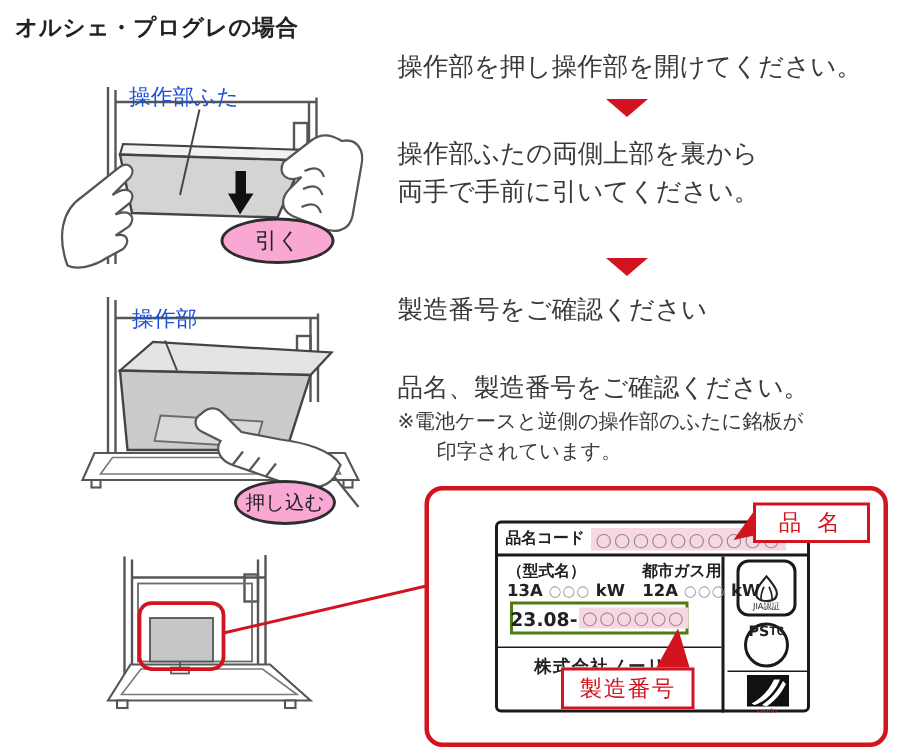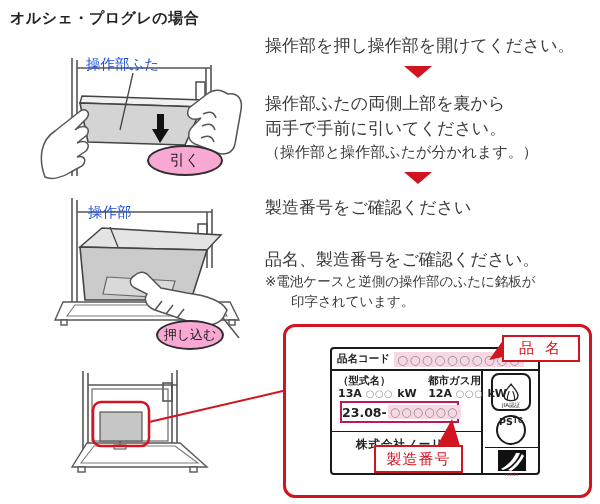--- a/index.html
+++ b/index.html
@@ -25,22 +25,22 @@
                 display:flex;align-items:center;gap:4px;padding-left:5px;box-sizing:border-box;}
   .code-label{font-size:10.5px;font-weight:600;color:#222;white-space:nowrap;}
   .strip{background:var(--pink);padding:0 3px;font-size:12.5px;letter-spacing:1.5px;color:#8b8b8b;
          line-height:15px;white-space:nowrap;}
   .leftcell{left:0;top:22px;width:151px;height:104px;border-right:2px solid #1a1a1a;box-sizing:border-box;}
   .modelrow{left:0;top:3px;width:143px;display:flex;justify-content:space-between;padding:0 5px 0 6px;
             font-size:10.5px;font-weight:600;color:#222;white-space:nowrap;}
   .ratingrow{left:0;top:16px;width:149px;padding-left:6px;font-size:11px;font-weight:600;color:#222;
              white-space:nowrap;box-sizing:border-box;}
   .ratingrow .circ{font-size:10px;color:#999;font-weight:400;letter-spacing:.5px;}
-  .serialbox{left:8px;top:30px;width:119px;height:22px;border:2px solid #be185d;box-sizing:border-box;
-             display:flex;align-items:center;gap:1px;background:#fff;}
+  .serialbox{left:8px;top:30px;width:119px;height:22px;border:2px solid #4d7c0f;box-sizing:border-box;
+             display:flex;align-items:center;justify-content:center;gap:1px;background:#fff;}
   .serial-prefix{font-size:12.5px;font-weight:700;color:#222;white-space:nowrap;}
   .serial-circ{background:var(--pink);font-size:12px;letter-spacing:1px;color:#8b8b8b;
                line-height:14px;padding:0 2px;white-space:nowrap;}
   .celldivider{left:0;top:60px;width:149px;border-top:1.5px solid #1a1a1a;}
   .company{left:0;top:66px;width:149px;text-align:center;font-size:11.5px;font-weight:600;
            letter-spacing:1px;color:#222;white-space:nowrap;}
   .rightcell{left:153px;top:22px;width:53px;height:104px;}
   .jiabox{left:6px;top:2px;width:40px;height:38px;border:2px solid #1a1a1a;border-radius:8px;
           box-sizing:border-box;display:flex;flex-direction:column;align-items:center;justify-content:flex-end;}
   .jia-caption{font-size:5.5px;color:#222;line-height:7px;white-space:nowrap;}
@@ -149,21 +149,20 @@
     </g>
     <rect x="53" y="47" width="56" height="44" rx="8" fill="none" stroke="#d21420" stroke-width="2.5"></rect>
     <line x1="109" y1="67" x2="247" y2="35" stroke="#d21420" stroke-width="2"></line>
   </svg>
 
   <div class="abs step" style="left:265px;top:35px">操作部を押し操作部を開けてください。</div>
   <div class="abs tri" style="left:404px;top:66px"></div>
 
   <div class="abs step" style="left:265px;top:93px">操作部ふたの両側上部を裏から</div>
   <div class="abs step" style="left:265px;top:118px">両手で手前に引いてください。</div>
-  <div class="abs step step-sub" style="left:265px;top:143px">（操作部と操作部ふたが分かれます。）</div>
   <div class="abs tri" style="left:404px;top:172px"></div>
 
   <div class="abs step" style="left:265px;top:197px">製造番号をご確認ください</div>
   <div class="abs step" style="left:265px;top:249px">品名、製造番号をご確認ください。</div>
   <div class="abs note" style="left:265px;top:273px">※電池ケースと逆側の操作部のふたに銘板が</div>
   <div class="abs note" style="left:291px;top:293px">印字されています。</div>
 
   <div class="abs redbox">
 
     <div class="abs plate">

